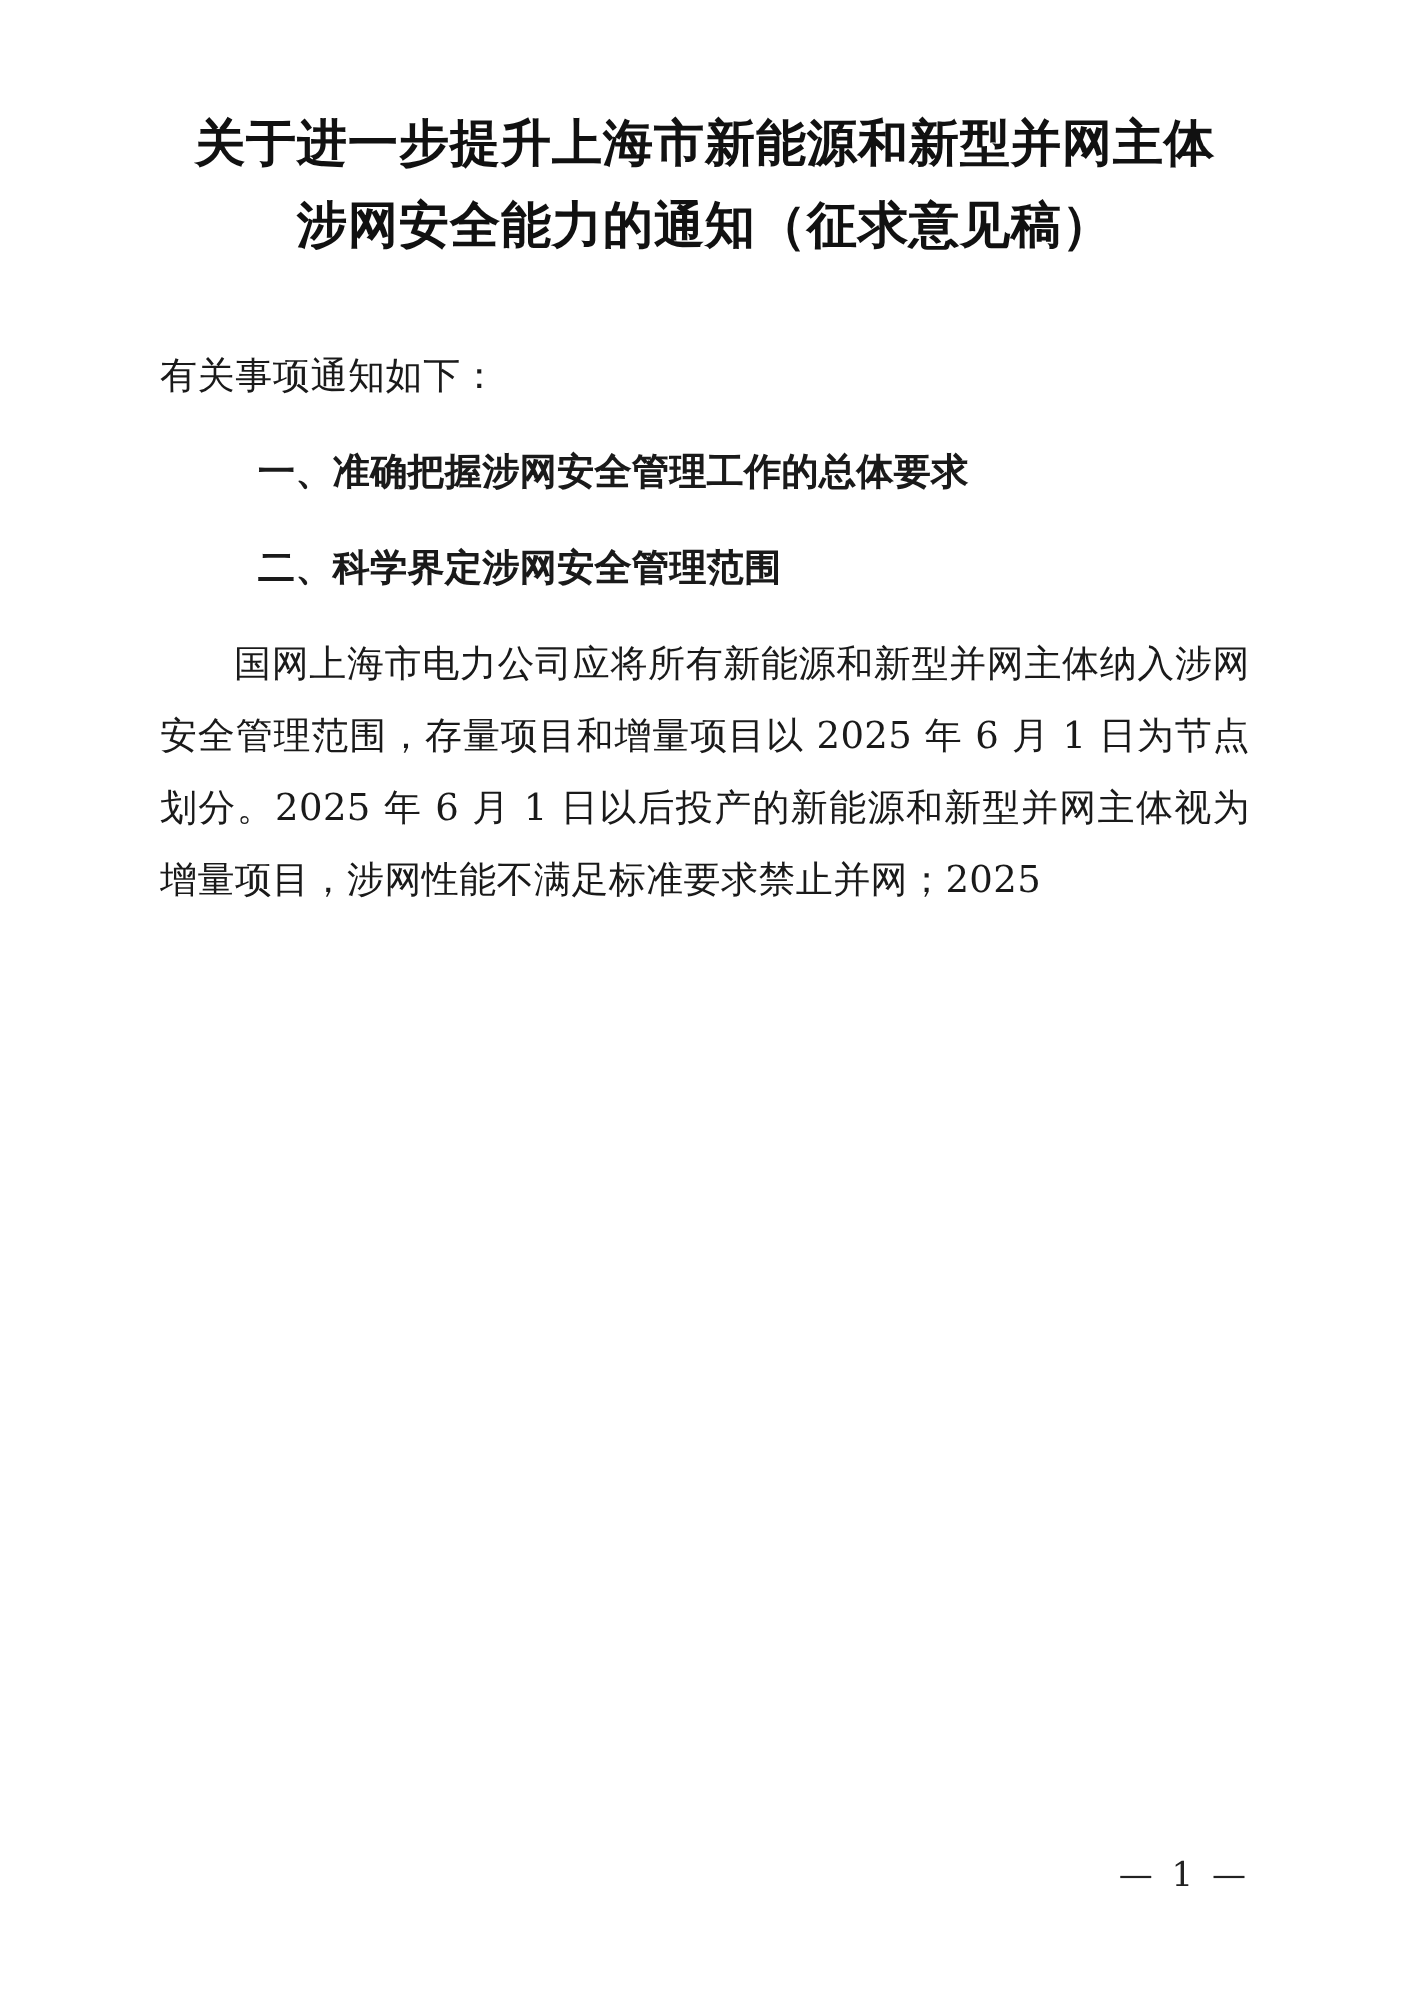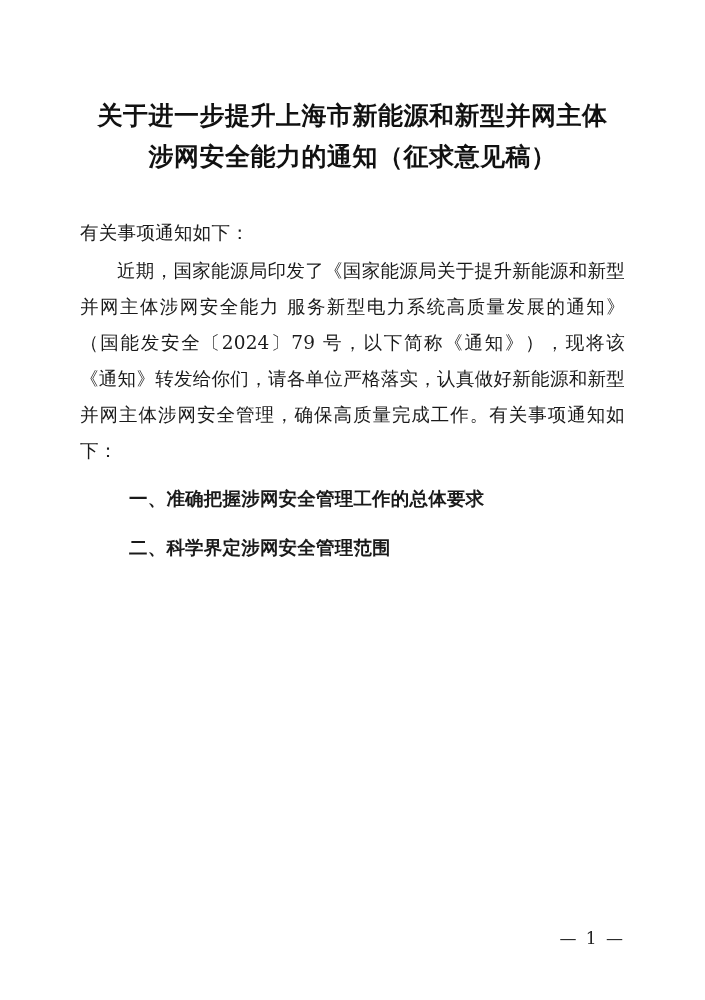--- a/index.html
+++ b/index.html
@@ -12,21 +12,21 @@
     background: #ffffff;
     font-family: "DejaVu Serif", "Liberation Serif", serif;
     color: #1a1a1a;
     overflow: hidden;
   }
   .page {
     position: relative;
     width: 705px;
     height: 1000px;
     box-sizing: border-box;
-    padding: 96px 80px 40px 80px;
+    padding: 52px 80px 40px 80px;
   }
   .doc-title {
     text-align: center;
     font-size: 25px;
     font-weight: bold;
     line-height: 1.62;
     letter-spacing: 0.5px;
     margin: 0 0 38px 0;
     color: #111111;
   }
@@ -73,23 +73,23 @@
 
 <div class="page">
 
   <h1 class="doc-title">
     <span class="line">关于进一步提升上海市新能源和新型并网主体</span>
     <span class="line">涉网安全能力的通知（征求意见稿）</span>
   </h1>
 
   <p class="salutation">有关事项通知如下：</p>
 
-  <p class="body-para">近期，国家能源局印发了《国家能源局关于提升新能源和新型并网主体涉网安全能力 服务新型电力系统高质量发展的通知》（国能发安全〔2024〕79 号，以下简称《通知》），现将该《通知》转发给你们，请各单位严格落实，认真做好新能源和新型并网主体涉网安全管理，确保高质量完成工作。有关事项通知如下：</p>
 
   <p class="heading-para">一、准确把握涉网安全管理工作的总体要求</p>
 
 
   <p class="heading-para">二、科学界定涉网安全管理范围</p>
 
+  <p class="body-para">国网上海市电力公司应将所有新能源和新型并网主体纳入涉网安全管理范围，存量项目和增量项目以 2025 年 6 月 1 日为节点划分。2025 年 6 月 1 日以后投产的新能源和新型并网主体视为增量项目，涉网性能不满足标准要求禁止并网；2025</p>
 
   <div class="page-number">— 1 —</div>
 
 </div>
 
 </body></html>

